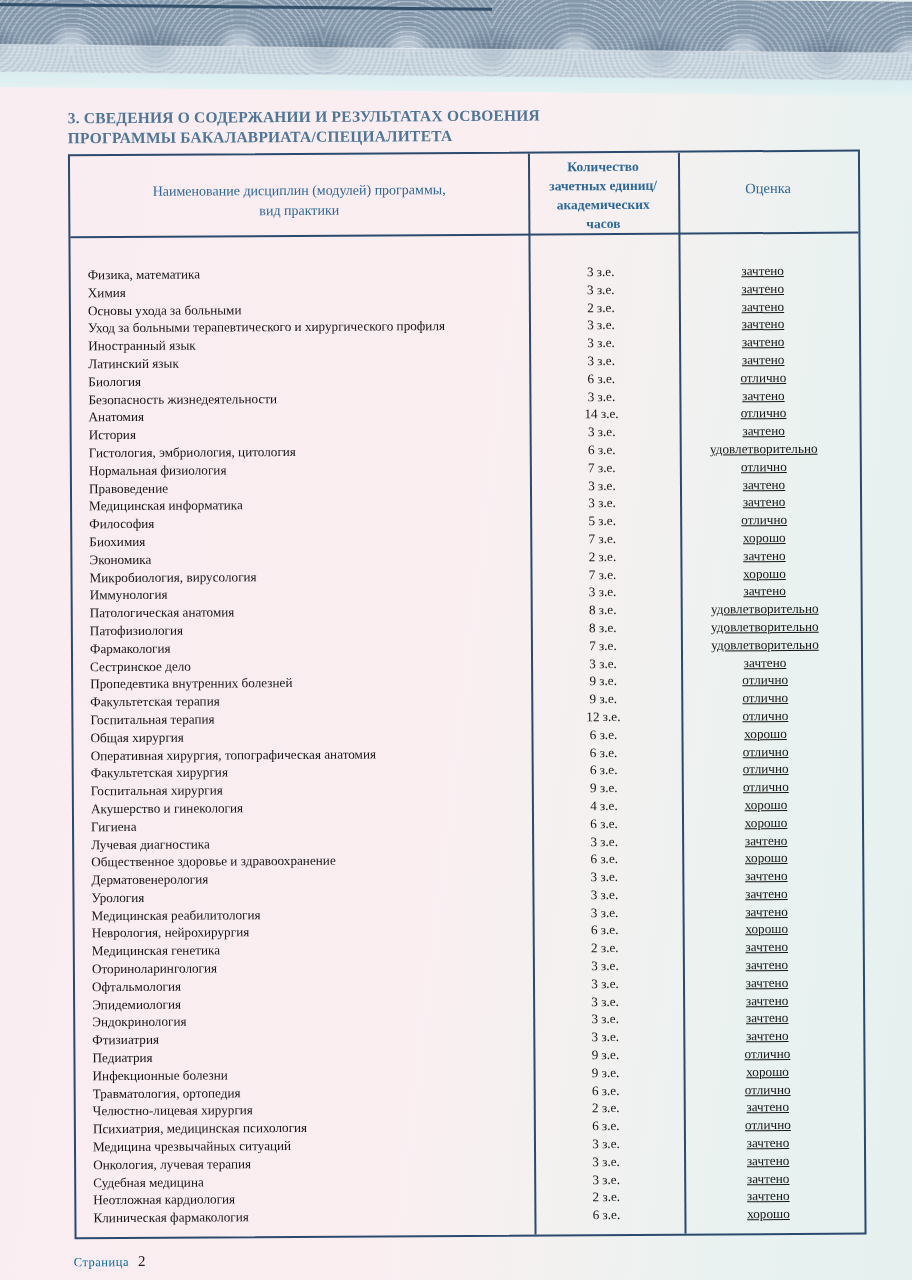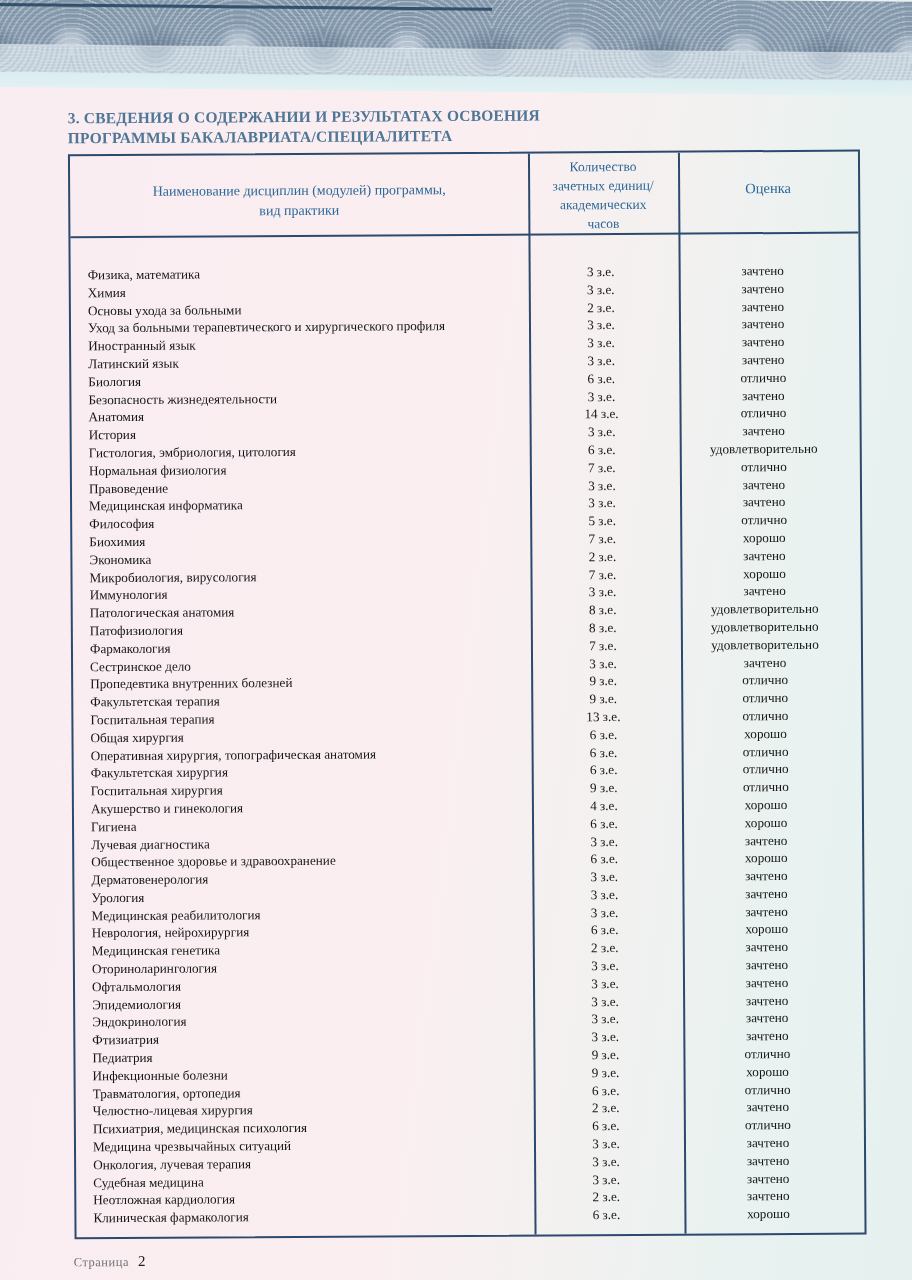--- a/index.html
+++ b/index.html
@@ -60,35 +60,35 @@
   .vline { position:absolute; top:0; bottom:0; width:1.6px; background:#2b4a6e; }
   .vline.v1 { left:458px; }
   .vline.v2 { left:608px; }
   .thead {
     position:absolute; top:0; left:0; right:0; height:82px;
     border-bottom:2px solid #2b4a6e;
     color:#2d6898;
   }
   .th { position:absolute; text-align:center; white-space:pre-line; }
   .th-name    { left:0;   width:458px; top:26px; font-size:14px; line-height:20px; }
-  .th-credits { left:458px; width:150px; top:4px;  font-size:13.5px; line-height:19px; }
+  .th-credits { left:458px; width:150px; top:4px;  font-size:13.5px; line-height:19px;font-weight:bold; }
   .th-grade   { left:608px; width:180px; top:28px; font-size:14.5px; }
 
   .tbody {
     position:absolute; top:84px; left:0; right:0; bottom:0;
     padding-top:26px; overflow:hidden;
   }
   .trow { display:flex; height:17.8px; font-size:13.2px; line-height:17.8px; color:#161616; }
   .c { overflow:hidden; white-space:nowrap; }
   .c.name    { width:458px; padding-left:17px; text-align:left; }
   .c.credits { width:144px; text-align:center; }
-  .c.grade   { width:180px; text-align:center; }
+  .c.grade   { width:180px; text-align:center;text-decoration:underline; }
 
   .footer { position:absolute; left:66px; top:1250px; }
-  .footer .flabel { color:#737373; font-size:12.5px; letter-spacing:.5px; }
+  .footer .flabel { color:#0369a1; font-size:12.5px; letter-spacing:.5px; }
   .footer .fnum   { color:#1d1d1d; font-size:15px; margin-left:9px; }
 </style>
 </head>
 <body>
 
 <div class="band">
   <div class="band-dark"></div>
   <div class="band-light"></div>
   <div class="band-teal"></div>
 </div>
@@ -236,21 +236,21 @@
           <div class="c credits">9 з.е.</div>
           <div class="c grade">отлично</div>
         </div>
         <div class="trow">
           <div class="c name">Факультетская терапия</div>
           <div class="c credits">9 з.е.</div>
           <div class="c grade">отлично</div>
         </div>
         <div class="trow">
           <div class="c name">Госпитальная терапия</div>
-          <div class="c credits">13 з.е.</div>
+          <div class="c credits">12 з.е.</div>
           <div class="c grade">отлично</div>
         </div>
         <div class="trow">
           <div class="c name">Общая хирургия</div>
           <div class="c credits">6 з.е.</div>
           <div class="c grade">хорошо</div>
         </div>
         <div class="trow">
           <div class="c name">Оперативная хирургия, топографическая анатомия</div>
           <div class="c credits">6 з.е.</div>

